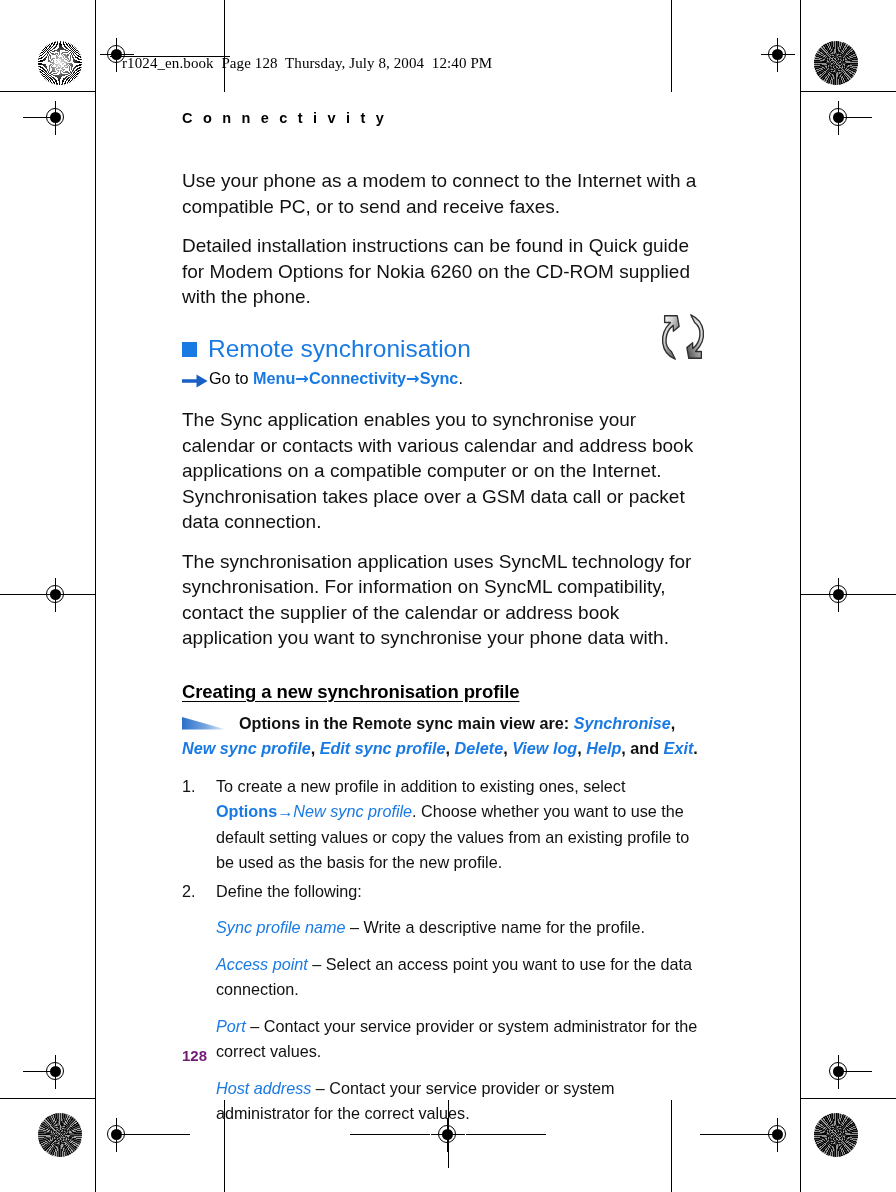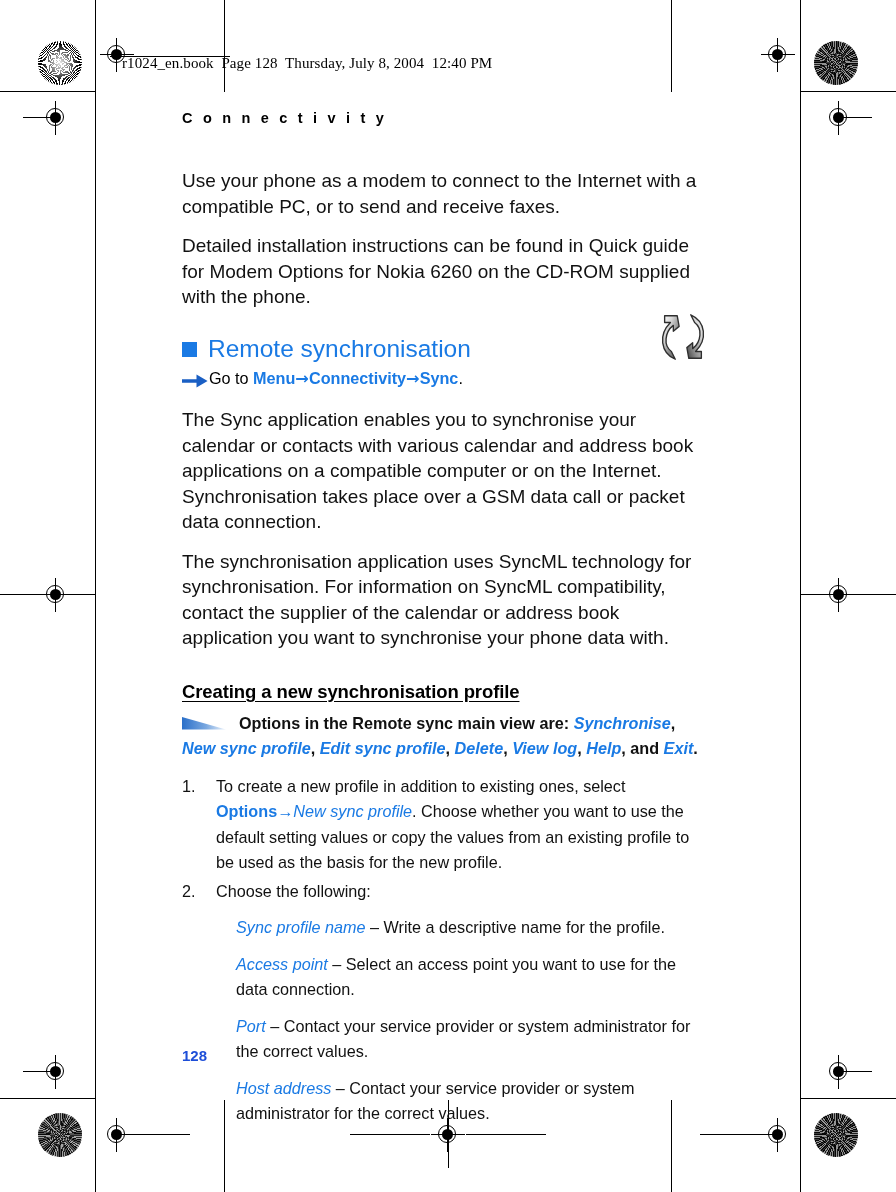--- a/index.html
+++ b/index.html
@@ -220,35 +220,35 @@
     left: 0;
     top: 0;
     width: 24px;
     text-align: left;
   }
   ol.steps > li p {
     margin: 0 0 11px 0;
   }
   ol.steps > li p:last-child { margin-bottom: 0; }
 
-  .defs { margin-top: 11px; margin-left: 20px; }
+  .defs { margin-top: 11px; }
   .defs p {
     font-size: 16.2px;
     line-height: 25.5px;
     margin: 0 0 11px 0;
     color: #111;
   }
 
   .folio {
     position: absolute;
     left: 182px;
     top: 1047px;
     font-size: 15px;
     font-weight: bold;
-    color: #1d4ed8;
+    color: #701a75;
   }
 
   .sync-icon {
     position: absolute;
     left: 654px;
     top: 308px;
     width: 58px;
     height: 58px;
   }
 </style>
@@ -412,21 +412,21 @@
     </span><span><span>Options in the Remote sync main view are: </span><span class="blue-i">Synchronise</span><span>, </span><span class="blue-i">New sync profile</span><span>, </span><span class="blue-i">Edit sync profile</span><span>, </span><span class="blue-i">Delete</span><span>, </span><span class="blue-i">View log</span><span>, </span><span class="blue-i">Help</span><span>, and </span><span class="blue-i">Exit</span><span>.</span></span>
   </div>
 
   <ol class="steps">
     <li>
       <span class="num">1.</span>
       <p><span>To create a new profile in addition to existing ones, select </span><span class="blue-b">Options</span><span class="blue-b">→</span><span class="blue-i">New sync profile</span><span>. Choose whether you want to use the default setting values or copy the values from an existing profile to be used as the basis for the new profile.</span></p>
     </li>
     <li>
       <span class="num">2.</span>
-      <p><span>Choose the following:</span></p>
+      <p><span>Define the following:</span></p>
       <div class="defs">
         <p><span class="blue-i">Sync profile name</span><span> – Write a descriptive name for the profile.</span></p>
         <p><span class="blue-i">Access point</span><span> – Select an access point you want to use for the data connection.</span></p>
         <p><span class="blue-i">Port</span><span> – Contact your service provider or system administrator for the correct values.</span></p>
         <p><span class="blue-i">Host address</span><span> – Contact your service provider or system administrator for the correct values.</span></p>
       </div>
     </li>
   </ol>
 
 </div>

